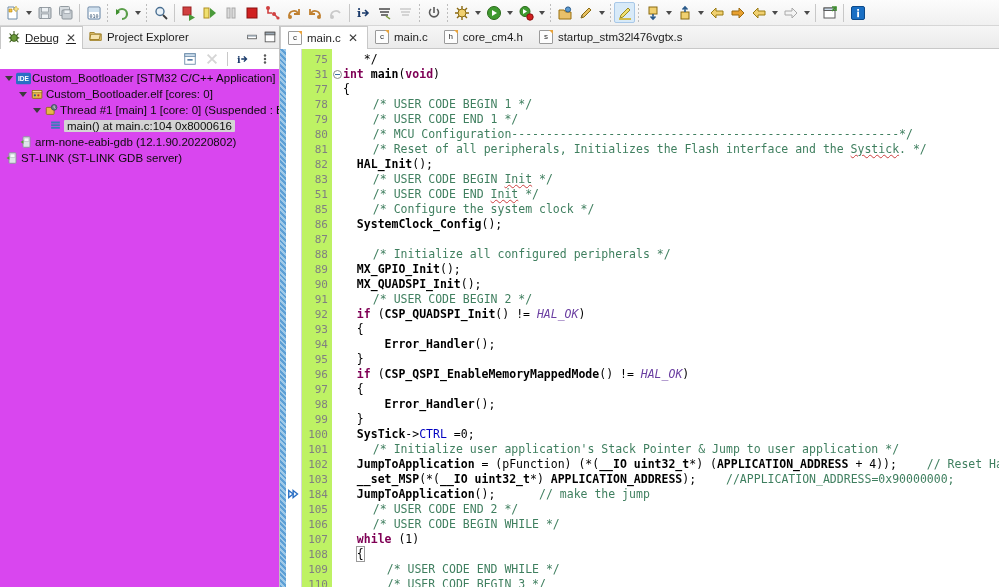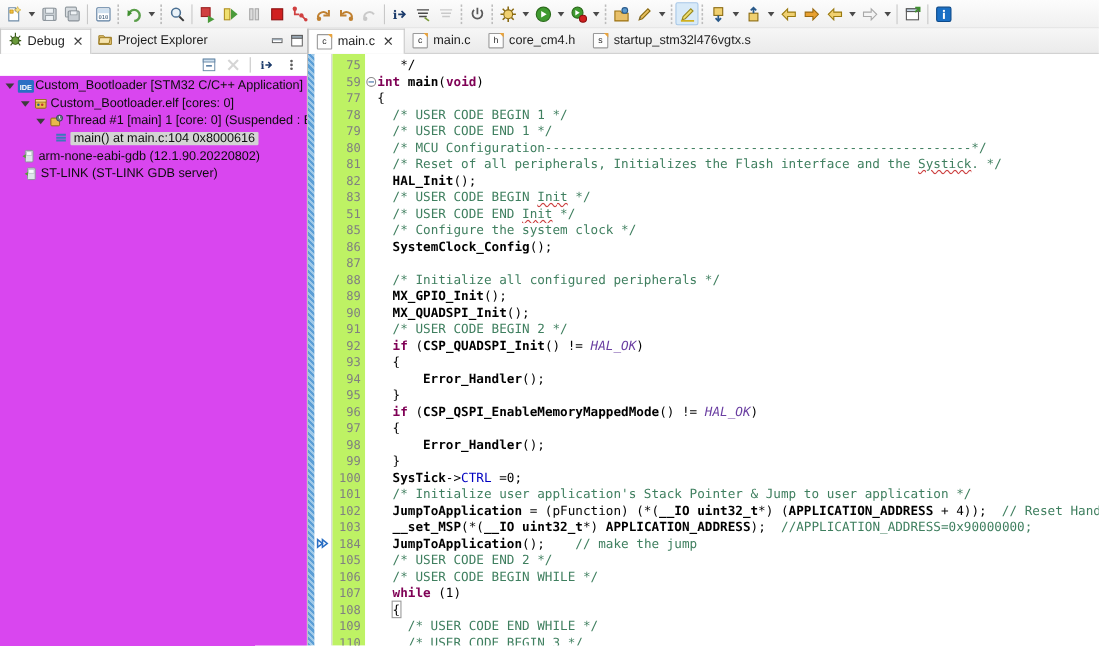--- a/index.html
+++ b/index.html
@@ -85,20 +85,21 @@
     font-size: 11.5px; color: #1d1d1d;
     position: relative;
   }
   .vtab.active {
     background: #ffffff;
     border-top: 1px solid #c8c8c8;
     border-left: 1px solid #c8c8c8;
     border-right: 1px solid #c8c8c8;
     margin-bottom: -1px;
     padding-bottom: 1px;
+    text-decoration: underline;
   }
   .vtab .closex {
     font-size: 12px; color: #444; margin-left: 3px;
     font-family: "Liberation Sans", sans-serif;
   }
   .vtab-spacer { flex: 1; }
   .vt-ctl {
     width: 18px; display:flex; align-items:center; justify-content:center;
   }
   .vt-ctl svg { display:block; }
@@ -243,21 +244,21 @@
     overflow:hidden;
     font-family:"DejaVu Sans Mono", monospace;
     font-size:11.5px;
     line-height:15px;
     white-space:pre;
     color:#000000;
   }
   .cline { height:15px; white-space:pre; }
   .lnwrap { height:15px; }
   .kw { color:#7f0055; font-weight:bold; }
-  .cm { color:#3f7f5f; }
+  .cm { color:#3f7f5f;margin-left:16px; }
   .enum { color:#6a3ea1; font-style:italic; }
   .fld { color:#0000c0; }
   .bold { font-weight:bold; }
   .sq {
     text-decoration: underline;
     text-decoration-style: wavy;
     text-decoration-color: #cc4040;
     text-decoration-thickness: 1px;
   }
   .bracket { outline:1px solid #9a9a9a; }
@@ -650,21 +651,21 @@
         <span class="tic">
           <svg width="15" height="14" viewBox="0 0 16 16">
               <rect x="4" y="2" width="8" height="12" rx="1" fill="#dfe5ea" stroke="#8a9299"></rect>
               <rect x="5.2" y="3.4" width="5.6" height="4" fill="#f6f9fb" stroke="#aab2b8" stroke-width=".6"></rect>
               <path d="M1 8l3.5-2v4z" fill="#5a9a3a"></path>
             </svg>
         </span>
         <span class="tlabel">arm-none-eabi-gdb (12.1.90.20220802)</span>
       </div>
 
-      <div class="trow" style="padding-left:20px">
+      <div class="trow" style="padding-left:4px">
         <span class="tic">
           <svg width="15" height="14" viewBox="0 0 16 16">
               <rect x="4" y="2" width="8" height="12" rx="1" fill="#dfe5ea" stroke="#8a9299"></rect>
               <rect x="5.2" y="3.4" width="5.6" height="4" fill="#f6f9fb" stroke="#aab2b8" stroke-width=".6"></rect>
               <path d="M1 8l3.5-2v4z" fill="#5a9a3a"></path>
             </svg>
         </span>
         <span class="tlabel">ST-LINK (ST-LINK GDB server)</span>
       </div>
 
@@ -701,21 +702,21 @@
       <div id="changebar"></div>
       <div id="markerbar">
         <div class="markerbar-line"></div>
       <div class="arrowmark" style="top: 438px;"><svg width="14" height="14" viewBox="0 0 16 16">
               <path d="M2 4l5 4-5 4z" fill="none" stroke="#2a6fc4" stroke-width="1.6"></path>
               <path d="M7 4l5 4-5 4z" fill="none" stroke="#2a6fc4" stroke-width="1.6"></path>
             </svg></div>
         </div>
       <div id="gutter">
           <div class="lnwrap">75</div>
-          <div class="lnwrap">59</div>
+          <div class="lnwrap">31</div>
           <div class="lnwrap">77</div>
           <div class="lnwrap">78</div>
           <div class="lnwrap">79</div>
           <div class="lnwrap">80</div>
           <div class="lnwrap">81</div>
           <div class="lnwrap">82</div>
           <div class="lnwrap">83</div>
           <div class="lnwrap">51</div>
           <div class="lnwrap">85</div>
           <div class="lnwrap">86</div>

